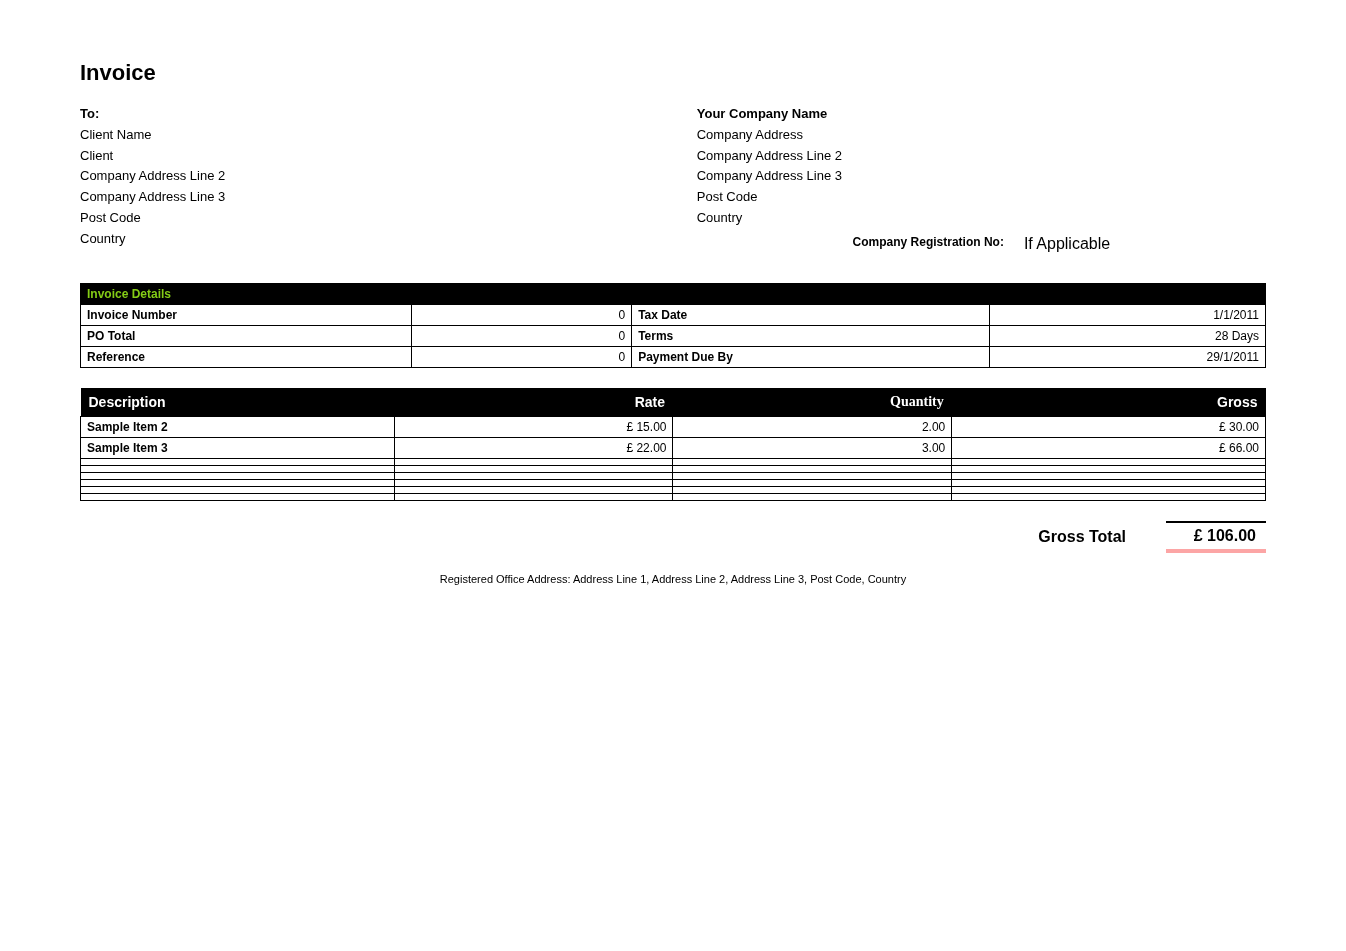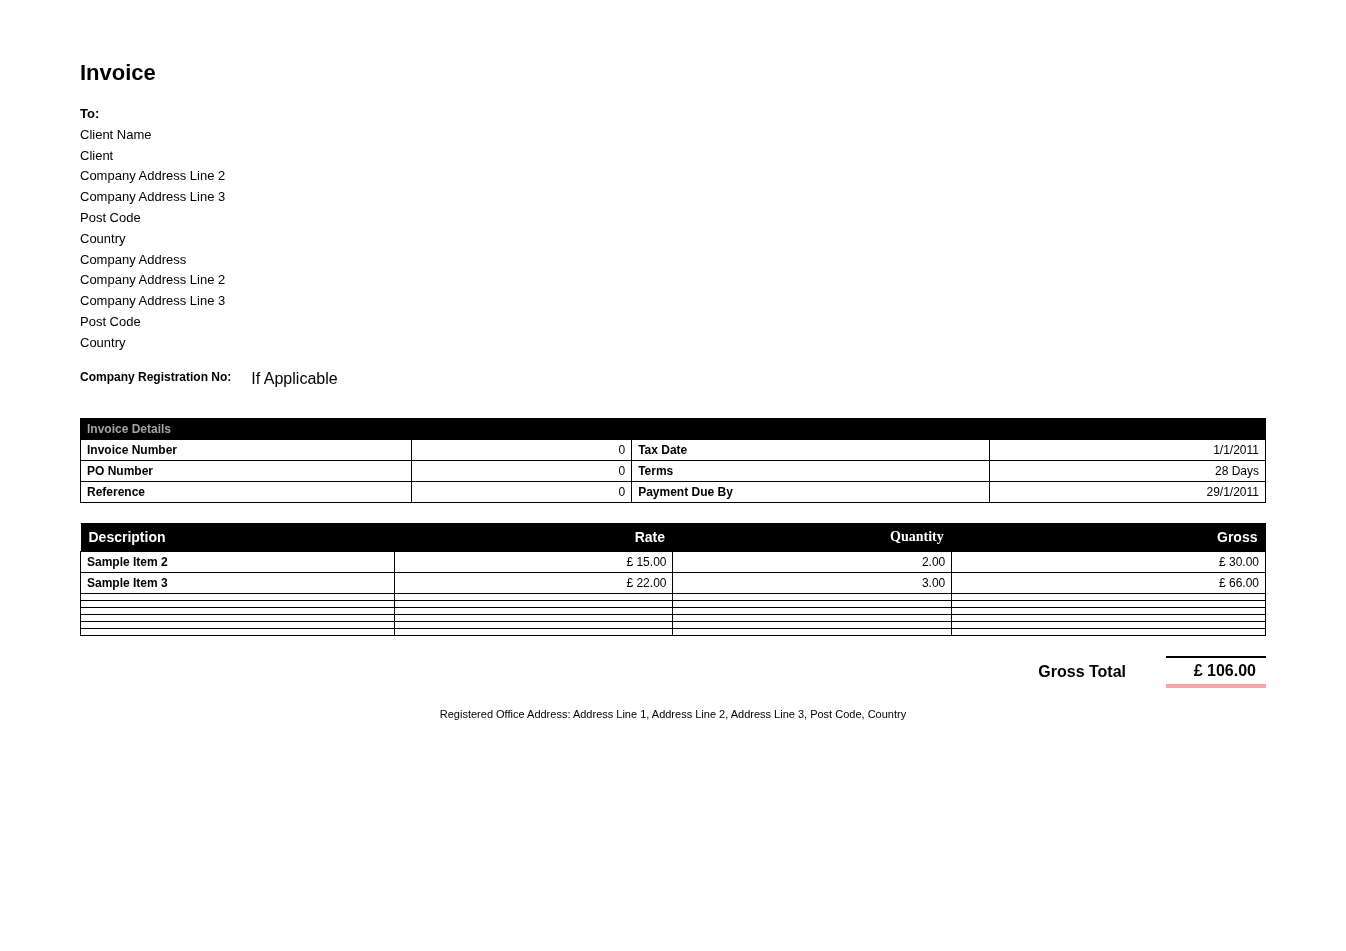--- a/index.html
+++ b/index.html
@@ -12,47 +12,47 @@
     }
     .invoice-title {
       font-size: 22px;
       font-weight: bold;
       margin-bottom: 18px;
     }
     .header-section {
       display: flex;
       justify-content: space-between;
       margin-bottom: 30px;
-      flex-direction: column;
     }
     .left-address, .right-address {
       width: 48%;
     }
     .left-address p, .right-address p {
       line-height: 1.6;
     }
     .to-label { font-weight: bold; }
     .company-name { font-weight: bold; }
     .reg-row {
       display: flex;
       gap: 20px;
-      margin-top: 16px;
+      margin-top: 6px;
+      justify-content: center;
     }
     .reg-label { font-weight: bold; font-size: 12px; }
     .reg-value { font-size: 16px; }
 
     
     .invoice-details-table {
       width: 100%;
       border-collapse: collapse;
       margin-bottom: 20px;
     }
     .invoice-details-header {
       background: #000;
-      color: #a3a3a3;
+      color: #84cc16;
       font-weight: bold;
       font-size: 14px;
       padding: 6px 8px;
     }
     .invoice-details-table td {
       border: 1px solid #000;
       padding: 3px 6px;
       font-size: 12px;
     }
     .invoice-details-table .label-cell {
@@ -139,20 +139,21 @@
   <div class="left-address">
     <p><span class="to-label">To:</span></p>
     <p>Client Name</p>
     <p>Client</p>
     <p>Company Address Line 2</p>
     <p>Company Address Line 3</p>
     <p>Post Code</p>
     <p>Country</p>
   </div>
   <div class="right-address">
+    <p class="company-name">Your Company Name</p>
     <p>Company Address</p>
     <p>Company Address Line 2</p>
     <p>Company Address Line 3</p>
     <p>Post Code</p>
     <p>Country</p>
     <div class="reg-row">
       <span class="reg-label">Company Registration No:</span>
       <span class="reg-value">If Applicable</span>
     </div>
   </div>
@@ -165,21 +166,21 @@
     </tr>
   </thead>
   <tbody>
     <tr>
       <td class="label-cell">Invoice Number</td>
       <td class="value-cell">0</td>
       <td class="label-cell2">Tax Date</td>
       <td class="value-cell2">1/1/2011</td>
     </tr>
     <tr>
-      <td class="label-cell">PO Number</td>
+      <td class="label-cell">PO Total</td>
       <td class="value-cell">0</td>
       <td class="label-cell2">Terms</td>
       <td class="value-cell2">28 Days</td>
     </tr>
     <tr>
       <td class="label-cell">Reference</td>
       <td class="value-cell">0</td>
       <td class="label-cell2">Payment Due By</td>
       <td class="value-cell2">29/1/2011</td>
     </tr>

